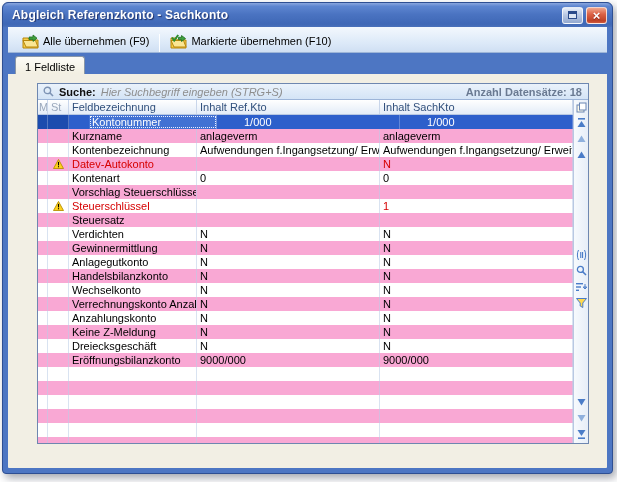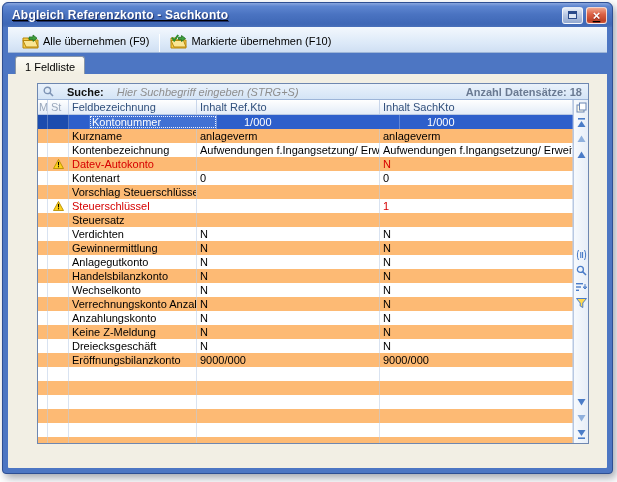--- a/index.html
+++ b/index.html
@@ -5,21 +5,21 @@
   html,body{margin:0;padding:0;background:#ffffff;width:617px;height:482px;
     font-family:"Liberation Sans","DejaVu Sans",sans-serif;-webkit-font-smoothing:none;}
   *{box-sizing:border-box;}
   .window{position:absolute;left:2px;top:2px;width:611px;height:472px;
     background:#4d76c3;border:1px solid #2e4f93;border-radius:6px 6px 4px 4px;
     box-shadow:3px 4px 8px rgba(90,95,110,.55);display:flex;flex-direction:column;
     padding:0 5px 5px 5px;}
   
   .titlebar{height:24px;margin:0 -5px;flex:0 0 auto;border-radius:6px 6px 0 0;
     background:linear-gradient(#8aa6de 0%,#5d85d0 14%,#4a73c1 48%,#3f68b6 88%,#4a71ba 100%);
-    display:flex;align-items:center;padding:0 5px 0 9px;text-decoration:underline;}
+    display:flex;align-items:center;padding:0 5px 0 9px;}
   .title-text{color:#fff;font-weight:bold;font-size:12px;letter-spacing:.2px;
     text-shadow:1px 1px 1px rgba(0,0,40,.55);flex:1;white-space:nowrap;overflow:hidden;}
   .winbtn{width:21px;height:17px;margin-left:3px;border:1px solid rgba(255,255,255,.75);
     border-radius:3px;display:flex;align-items:center;justify-content:center;cursor:default;}
   .btn-restore{background:linear-gradient(#e7edf8,#b9c8e4 45%,#93a9cf);}
   .restore-glyph{display:block;width:9px;height:8px;background:#dde6f4;
     border:1px solid #2a4a8a;border-top:3px solid #2a4a8a;}
   .btn-close{background:linear-gradient(#f0a68c,#dd6347 40%,#bf4227 85%,#d05a3c);}
   .close-glyph{color:#fff;font-weight:bold;font-size:13px;line-height:13px;
     text-shadow:0 1px 1px rgba(80,0,0,.5);}
@@ -32,38 +32,38 @@
   .icon16{width:17px;height:15px;display:block;}
   
   .tabstrip{height:21px;flex:0 0 auto;display:flex;align-items:flex-end;padding-left:7px;}
   .tab{background:linear-gradient(#fdfcf7,#f2efe2);border:1px solid #8a97a8;border-bottom:none;
     border-radius:3px 3px 0 0;font-size:11px;padding:4px 9px 2px 9px;height:18px;color:#000;}
   .tabpage{flex:1;background:#f2efe4;position:relative;border-radius:0 0 1px 1px;}
   
   .grid{position:absolute;left:29px;top:9px;width:552px;height:361px;background:#fff;
     border:1px solid #6e87b0;display:flex;flex-direction:column;font-size:11px;}
   .search-row{flex:0 0 16px;background:linear-gradient(#eaf2fb,#d4e4f6);
-    border-bottom:1px solid #9db5d8;display:flex;align-items:center;padding:0 6px 0 5px;gap:13px;}
+    border-bottom:1px solid #9db5d8;display:flex;align-items:center;padding:0 6px 0 5px;gap:5px;}
   .search-label{font-weight:bold;color:#111;}
   .search-placeholder{font-style:italic;color:#8e8e8e;}
   .record-count{margin-left:auto;color:#6a7a92;font-weight:bold;}
   .grid-main{flex:1;display:flex;overflow:hidden;}
   .cols{flex:1;display:flex;flex-direction:column;overflow:hidden;}
   .header-row{display:flex;flex:0 0 15px;background:linear-gradient(#ffffff,#e3ecf8);
     border-bottom:1px solid #b8c8e2;color:#31507c;}
   .hc{border-right:1px solid #c9d6ea;padding:1px 3px 0 3px;white-space:nowrap;overflow:hidden;}
   .col-m{width:10px;padding-left:1px;padding-right:1px;}
   .col-st{width:21px;}
   .col-field{width:128px;}
   .col-ref{width:183px;}
   .col-sach{flex:1;}
   .hc.col-m,.hc.col-st{color:#9aa8bc;}
   .rows{flex:1;overflow:hidden;display:flex;flex-direction:column;}
   .row{display:flex;flex:0 0 14px;height:14px;background:#fff;}
-  .row.even{background:#fdba74;}
+  .row.even{background:#f9a8d4;}
   .cell{height:14px;line-height:13px;padding:0 3px;white-space:nowrap;overflow:hidden;
     border-right:1px solid rgba(186,204,230,.55);color:#000;display:flex;align-items:center;}
   .row.alert .cell{color:#d60000;}
   .row.selected{background:#2d5fcb;}
   .row.selected .cell{color:#fff;border-right-color:rgba(255,255,255,.25);}
   .row.selected .col-m,.row.selected .col-st{background:#1c4cae;}
   .row.selected .col-field{background:#4171d3;outline:1px dotted #eaf0ff;outline-offset:-2px;margin-left:20px;}
   .row.selected .col-ref,.row.selected .col-sach{padding-left:27px;text-align:right;}
   .warn-svg{width:11px;height:10px;display:block;margin:0 auto;}
   

